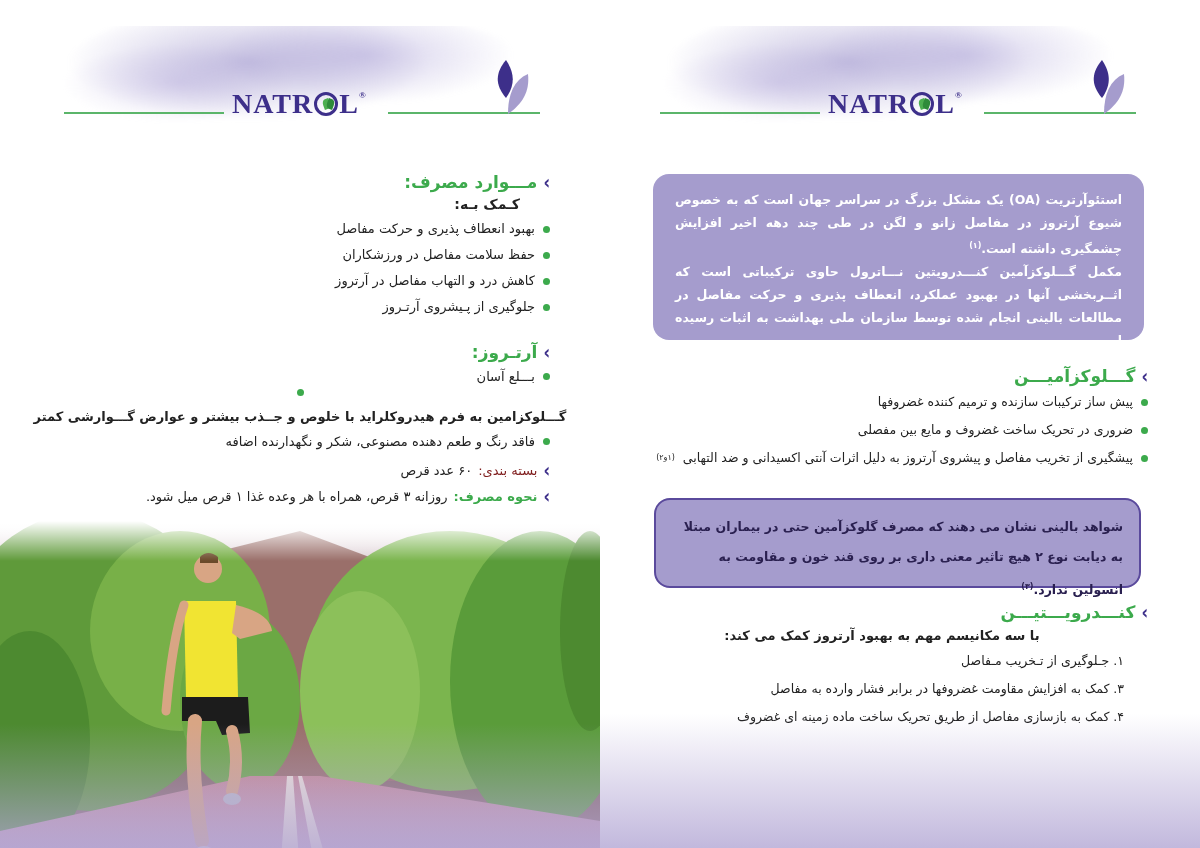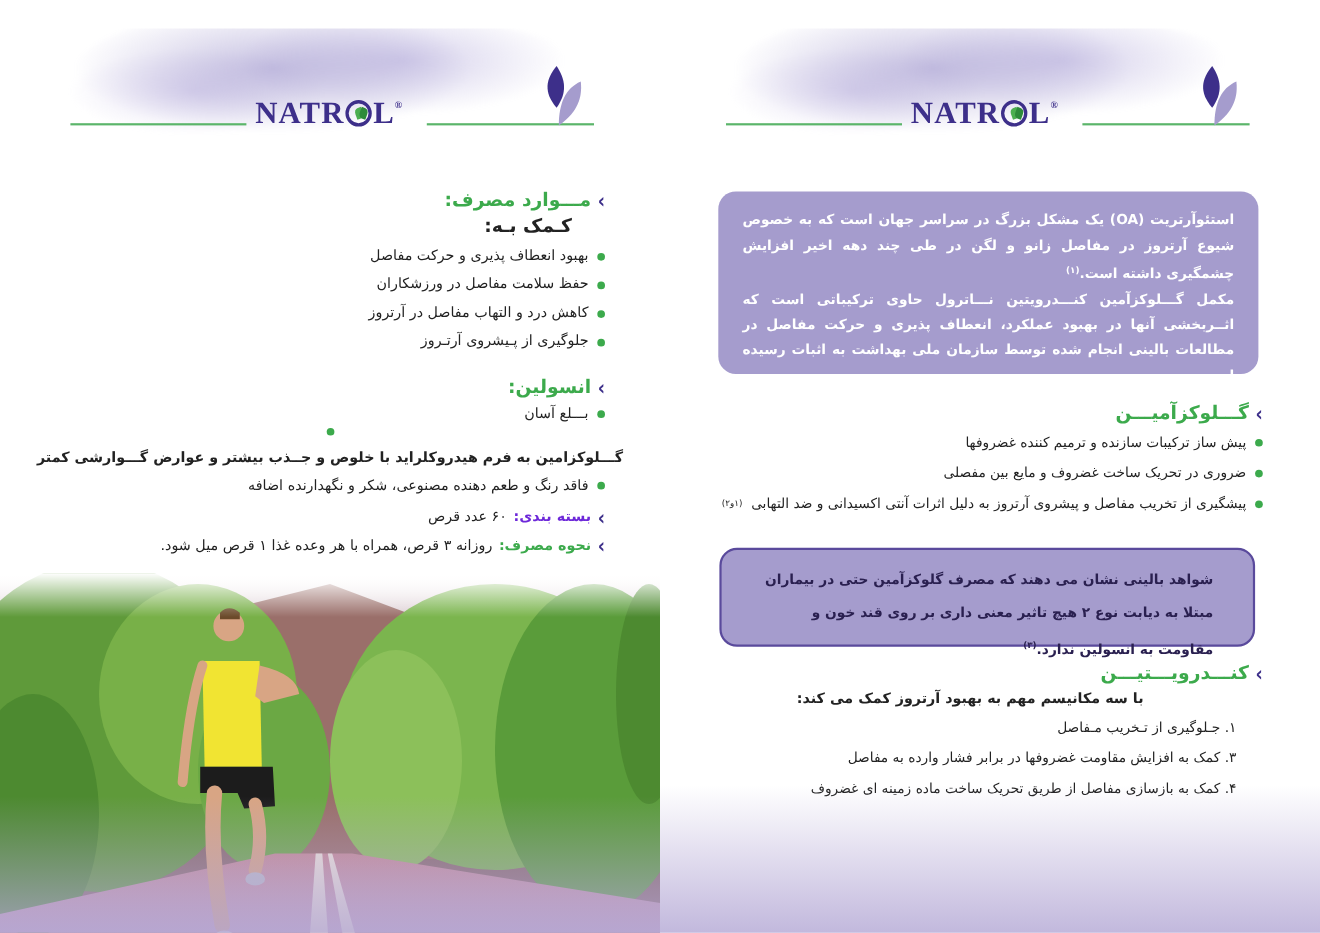--- a/index.html
+++ b/index.html
@@ -46,21 +46,21 @@
   sup { font-size: 8px; }
 
   
   .intro-box {
     position: absolute; left: 53px; top: 148px; width: 491px; height: 166px; background: #a59ccd;
     border-radius: 16px; padding: 14px 22px; color: #fff; font-size: 12.5px; line-height: 23px; font-weight: bold;
     text-align: justify; text-align-last: right;
   }
   .quote-box {
     position: absolute; left: 54px; top: 472px; width: 487px; height: 90px; background: #a59ccd;
-    border: 2px solid #5a4a9c; border-radius: 16px; padding: 12px 36px; color: #2a2050; font-size: 12.5px;
+    border: 2px solid #5a4a9c; border-radius: 16px; padding: 12px 16px; color: #2a2050; font-size: 12.5px;
     line-height: 30px; font-weight: bold;
   }
 
   .photo { position: absolute; left: 0; top: 495px; width: 600px; height: 353px; overflow: hidden; }
   .bottom-fade { position: absolute; left: 0; bottom: 0; width: 600px; height: 150px;
                  background: linear-gradient(to bottom, rgba(255,255,255,0), rgba(178,166,212,0.95)); }
 </style>
 </head>
 <body>
 
@@ -74,21 +74,21 @@
   <svg class="leaf" style="left:492px;" viewBox="0 0 40 60">
     <path d="M14 2 C4 14 2 26 14 40 C24 26 22 14 14 2Z" fill="#3d2f8a"></path>
     <path d="M36 16 C22 22 16 36 16 56 C30 46 38 34 36 16Z" fill="#a59ccd"></path>
   </svg>
 
   <div class="rtl" style="position:absolute; right:50px; top:146px; width:500px;">
     <div class="sec-head" style="font-size:17px;">
       <span class="chev">›</span>
       <span>مـــوارد مصرف:</span>
     </div>
-    <div style="font-weight:bold; font-size:17px; margin:4px 30px 4px 0;text-align:right;">کـمک بـه:</div>
+    <div style="font-weight:bold; font-size:14px; margin:4px 30px 4px 0;text-align:right;">کـمک بـه:</div>
     <ul class="bullets" style="font-size:13px; line-height:26px;">
       <li>
           <span class="dot"></span>
           <span>بهبود انعطاف پذیری و حرکت مفاصل</span>
         </li>
       <li>
           <span class="dot"></span>
           <span>حفظ سلامت مفاصل در ورزشکاران</span>
         </li>
       <li>
@@ -98,42 +98,42 @@
       <li>
           <span class="dot"></span>
           <span>جلوگیری از پـیشروی آرتـروز</span>
         </li>
     </ul>
   </div>
 
   <div class="rtl" style="position:absolute; right:50px; top:316px; width:500px;">
     <div class="sec-head" style="font-size:17px;">
       <span class="chev">›</span>
-      <span>انسولین:</span>
+      <span>آرتـروز:</span>
     </div>
     <ul class="bullets" style="font-size:13px; line-height:25px; margin-top:2px;">
       <li>
           <span class="dot"></span>
           <span>بـــلع آسان</span>
         </li>
       <li style="font-weight:bold; white-space:nowrap;flex-direction:column;">
           <span class="dot"></span>
           <span>گـــلوکزامین به فرم هیدروکلراید با خلوص و جــذب بیشتر و عوارض گـــوارشی کمتر</span>
         </li>
       <li>
           <span class="dot"></span>
           <span>فاقد رنگ و طعم دهنده مصنوعی، شکر و نگهدارنده اضافه</span>
         </li>
     </ul>
   </div>
 
   <div class="rtl" style="position:absolute; right:50px; top:432px; width:500px; font-size:13px; line-height:26px;">
     <div style="display:flex; gap:6px; align-items:center;">
       <span class="chev">›</span>
-      <span style="color:#6d28d9; font-weight:bold;">بسته بندی:</span>
+      <span style="color:#7f1d1d; font-weight:normal;">بسته بندی:</span>
       <span>۶۰ عدد قرص</span>
     </div>
     <div style="display:flex; gap:6px; align-items:center;">
       <span class="chev">›</span>
       <span style="color:#3caa4c; font-weight:bold;">نحوه مصرف:</span>
       <span>روزانه ۳ قرص، همراه با هر وعده غذا ۱ قرص میل شود.</span>
     </div>
   </div>
 
   <div class="photo">

